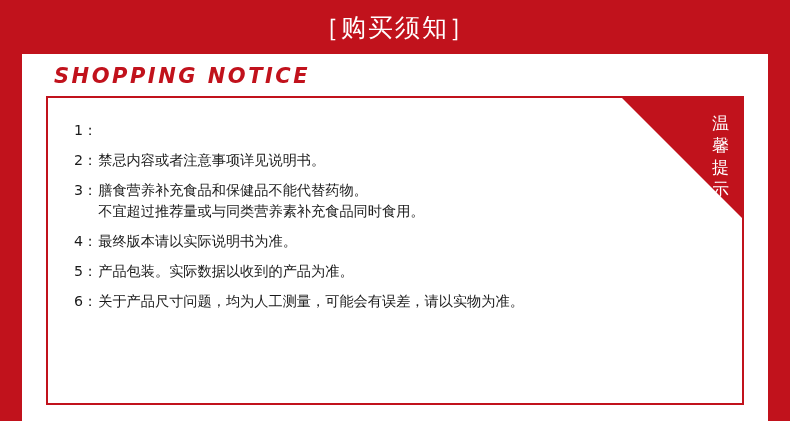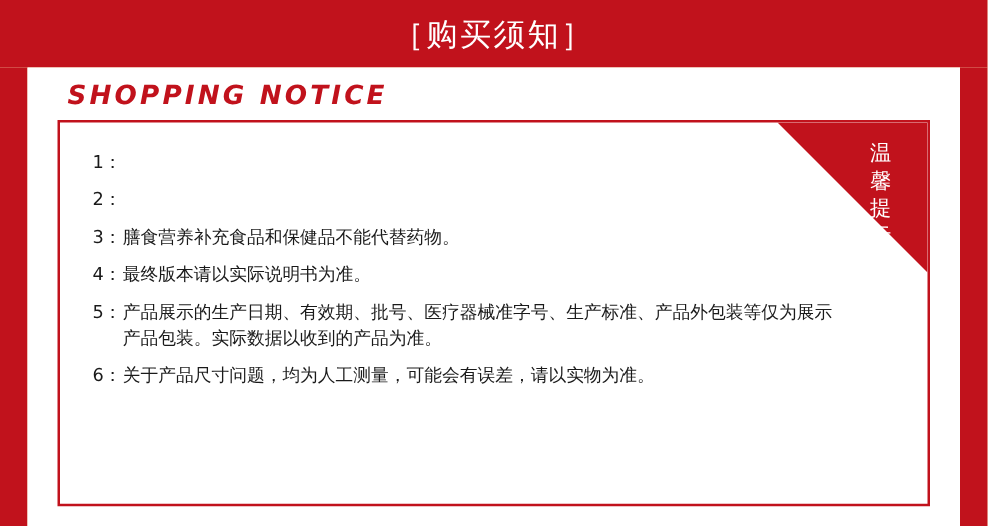--- a/index.html
+++ b/index.html
@@ -10,21 +10,21 @@
     width: 790px;
     height: 421px;
     font-family: "Liberation Sans", sans-serif;
     background: #ffffff;
     overflow: hidden;
   }
   .page {
     position: relative;
     width: 790px;
     height: 421px;
-    background: #fef9c3;
+    background: #3b82f6;
     box-sizing: border-box;
   }
   
   .banner {
     position: absolute;
     left: 0;
     top: 0;
     width: 790px;
     height: 54px;
     background: #c1121c;
@@ -101,21 +101,21 @@
     border-left: 120px solid transparent;
   }
   .corner-text {
     position: absolute;
     right: 12px;
     top: 14px;
     width: 34px;
     color: #ffffff;
     font-size: 17px;
     line-height: 22px;
-    text-align: left;
+    text-align: right;
     font-family: "DejaVu Sans", sans-serif;
     letter-spacing: 1px;
   }
   .list {
     position: absolute;
     left: 0;
     top: 0;
     padding: 22px 26px 0 26px;
     box-sizing: border-box;
     width: 698px;
@@ -168,41 +168,42 @@
 
       <div class="list">
 
         <div class="item short">
           <span class="item-num">1：</span>
         </div>
 
         <div class="item short">
           <span class="item-num">2：</span>
           <span class="item-text">
+            <span class="line2">禁忌内容或者注意事项详见说明书。</span>
           </span>
         </div>
 
         <div class="item">
           <span class="item-num">3：</span>
           <span class="item-text">
             <span class="line1">膳食营养补充食品和保健品不能代替药物。</span>
+            <span class="line2">不宜超过推荐量或与同类营养素补充食品同时食用。</span>
           </span>
         </div>
 
         <div class="item">
           <span class="item-num">4：</span>
           <span class="item-text">
             <span class="line2">最终版本请以实际说明书为准。</span>
           </span>
         </div>
 
         <div class="item">
           <span class="item-num">5：</span>
           <span class="item-text">
-            <span class="line1">产品展示的生产日期、有效期、批号、医疗器械准字号、生产标准、产品外包装等仅为展示</span>
             <span class="line2">产品包装。实际数据以收到的产品为准。</span>
           </span>
         </div>
 
         <div class="item">
           <span class="item-num">6：</span>
           <span class="item-text">
             <span class="line1">关于产品尺寸问题，均为人工测量，可能会有误差，请以实物为准。</span>
           </span>
         </div>

